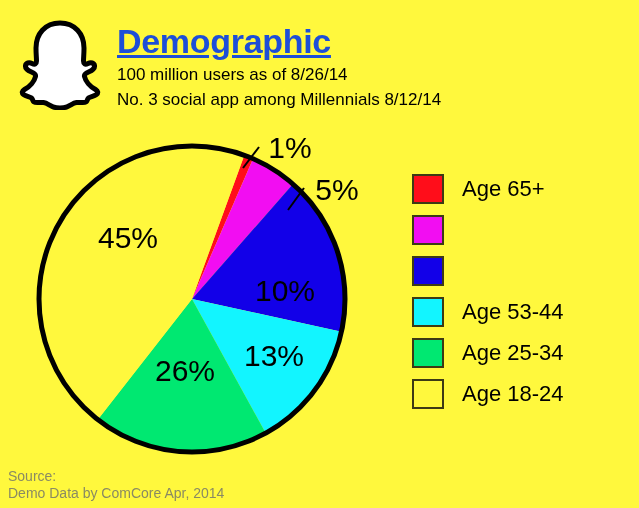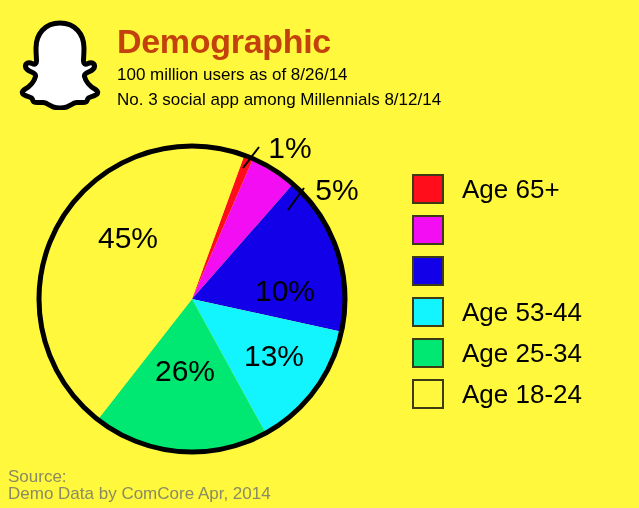--- a/index.html
+++ b/index.html
@@ -38,25 +38,26 @@
   }
   #title-block {
     position: absolute;
     left: 117px;
     top: 22px;
     width: 500px;
   }
   #chart-title {
     font-size: 34px;
     font-weight: bold;
-    color: #c2410c;
+    color: #1d4ed8;
     line-height: 38px;
     letter-spacing: -0.3px;
     margin: 0;
     white-space: nowrap;
+    text-decoration: underline;
   }
   .subtitle {
     font-size: 17px;
     font-weight: normal;
     color: #000000;
     line-height: 23px;
     white-space: nowrap;
   }
   #subtitle-1 { margin-top: 3px; }
   #subtitle-2 { margin-top: 2px; }
@@ -109,35 +110,35 @@
   }
   .legend-swatch {
     width: 32px;
     height: 30px;
     border: 2px solid #3d3a14;
     box-sizing: border-box;
     flex: 0 0 auto;
   }
   .legend-label {
     margin-left: 18px;
-    font-size: 26px;
+    font-size: 22px;
     color: #000000;
     white-space: nowrap;
     line-height: 22px;
   }
 
   
   #footer {
     position: absolute;
     left: 8px;
     top: 468px;
     width: 400px;
   }
   .footer-line {
-    font-size: 17px;
+    font-size: 14px;
     color: #8a8a63;
     line-height: 17px;
     white-space: nowrap;
   }
 </style>
 </head>
 <body>
 
 <div id="page">
 

